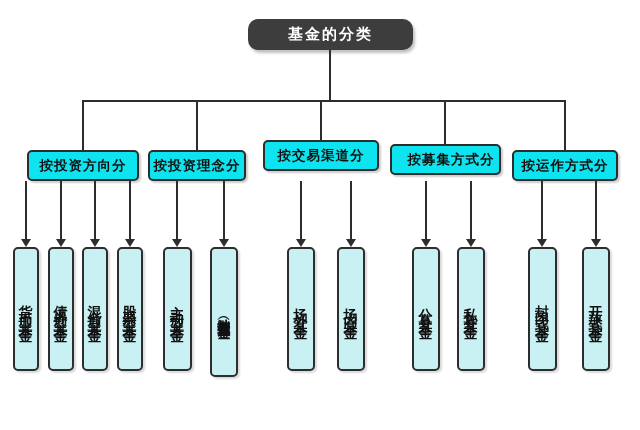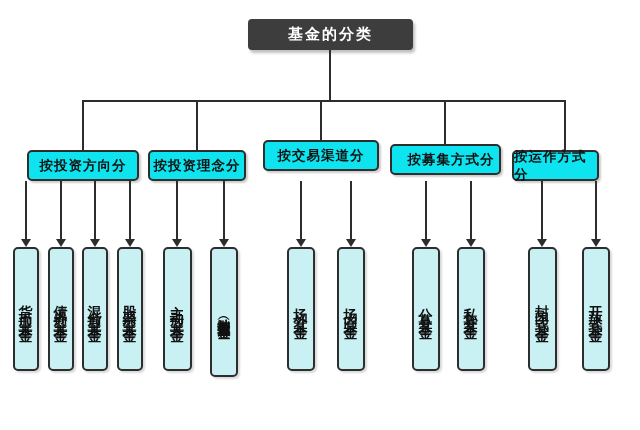--- a/index.html
+++ b/index.html
@@ -40,21 +40,21 @@
   .watermark{
     position:absolute;left:418px;top:391px;font-size:14px;font-weight:bold;
     color:var(--watermark,#f53b3b);letter-spacing:1px;white-space:nowrap;
   }
 </style>
 </head>
 <body>
 
 <div class="canvas">
 
-  <div class="node root" style="left:248px;top:19px;width:165px;height:31px;">
+  <div class="node root" style="left:248px;top:19px;width:165px;height:31px;border-radius:10px;">
     <span>基金的分类</span>
   </div>
 
   <div class="vline" style="left:329px;top:50px;height:50px;"></div>
   <div class="hline" style="left:83px;top:100px;width:483px;"></div>
   <div class="vline" style="left:82px;top:100px;height:50px;"></div>
   <div class="vline" style="left:196px;top:100px;height:50px;"></div>
   <div class="vline" style="left:320px;top:100px;height:50px;"></div>
   <div class="vline" style="left:444px;top:100px;height:50px;"></div>
   <div class="vline" style="left:564px;top:100px;height:50px;"></div>
@@ -64,21 +64,21 @@
   </div>
   <div class="node cat" style="left:148px;top:150px;width:98px;height:31px;text-align:right;">
     <span>按投资理念分</span>
   </div>
   <div class="node cat" style="left:263px;top:140px;width:116px;height:31px;">
     <span>按交易渠道分</span>
   </div>
   <div class="node cat" style="left:390px;top:144px;width:111px;height:31px;padding-left:11px;">
     <span>按募集方式分</span>
   </div>
-  <div class="node cat" style="left:512px;top:150px;width:87px;height:31px;">
+  <div class="node cat" style="left:512px;top:150px;width:106px;height:31px;">
     <span>按运作方式分</span>
   </div>
 
   <div class="aline" style="left:25px;top:181px;height:59px;"></div>
   <div class="ahead" style="left:21px;top:239px;"></div>
   <div class="aline" style="left:60px;top:181px;height:59px;"></div>
   <div class="ahead" style="left:56px;top:239px;"></div>
   <div class="aline" style="left:94px;top:181px;height:59px;"></div>
   <div class="ahead" style="left:90px;top:239px;"></div>
   <div class="aline" style="left:129px;top:181px;height:59px;"></div>

